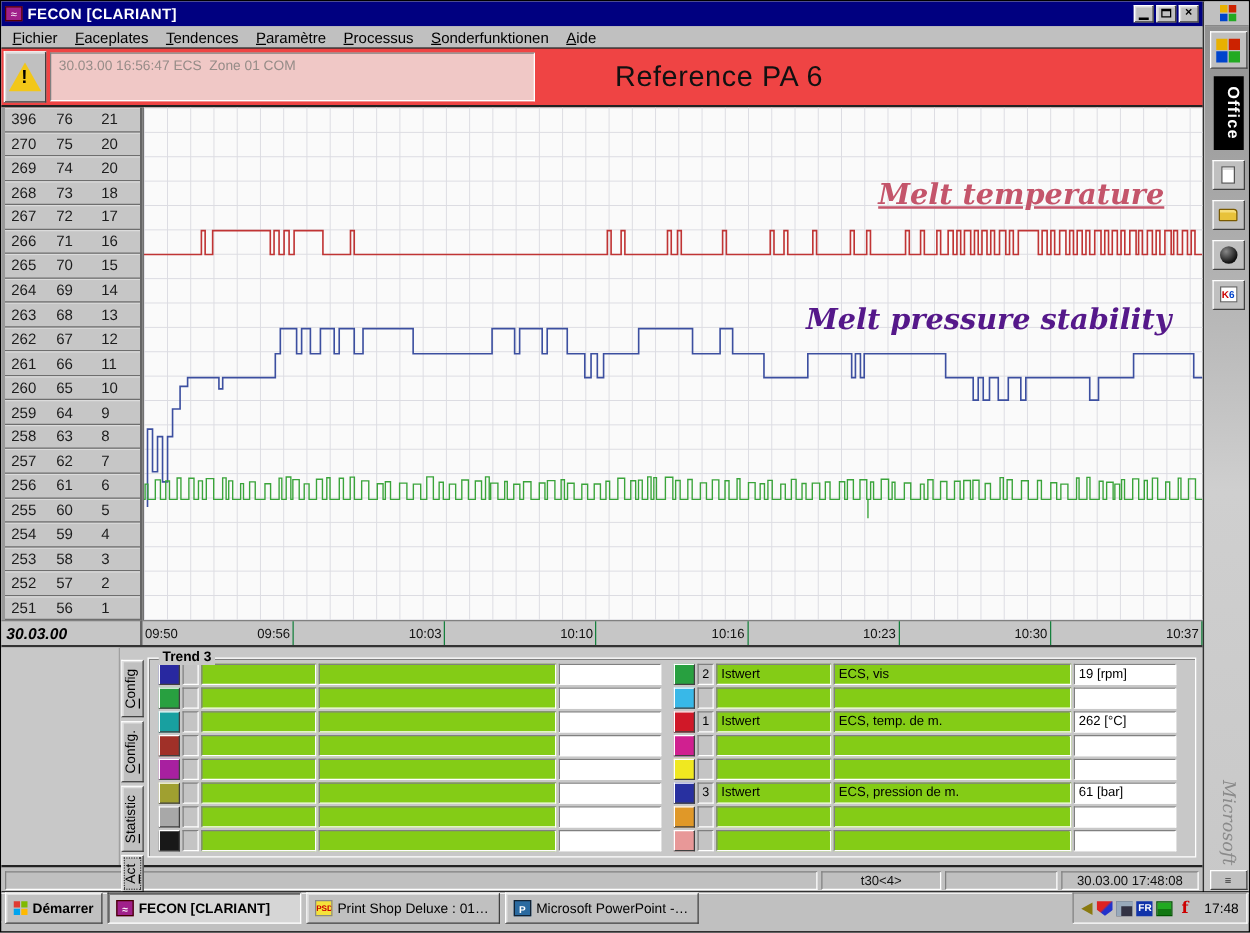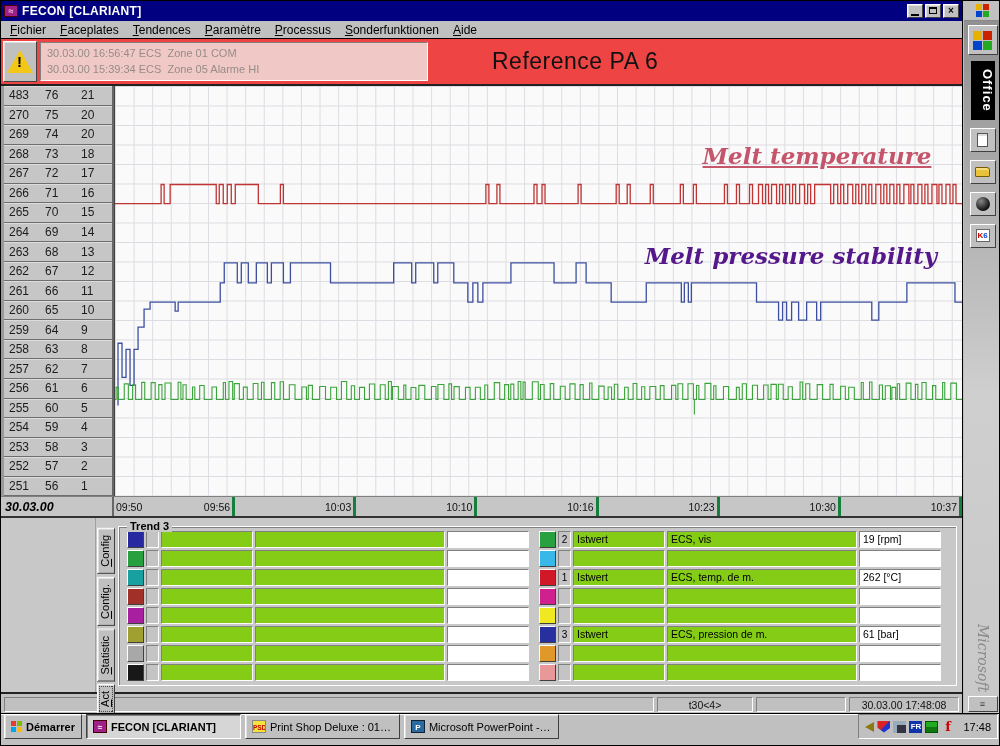--- a/index.html
+++ b/index.html
@@ -40,21 +40,21 @@
   .chart svg{position:absolute;left:0;top:0;width:100%;height:100%;}
   .chart-label{position:absolute;font-family:"DejaVu Serif","Liberation Serif",serif;font-style:italic;font-weight:bold;font-size:23px;white-space:nowrap;}
   #lbltemp{left:562px;top:56px;width:280px;text-align:center;text-decoration:underline;}
   #lblpress{left:516px;top:156px;width:320px;text-align:center;}
 
   
   .xband{height:22px;display:flex;flex:none;border-bottom:2px solid #333;background:#c6c6c6;}
   .date-cell{width:113px;border-right:2px solid #666;font-size:12.5px;font-weight:bold;font-style:italic;padding:3px 0 0 4px;border-top:1px solid #808080;flex:none;}
   .timerow{flex:1;display:flex;position:relative;border-top:1px solid #808080;}
   .time-first{position:absolute;left:2px;top:4px;font-size:10.5px;color:#111;}
-  .time-cell{flex:1;border-right:3px solid #15803d;text-align:right;font-size:10.5px;color:#111;padding:4px 2px 0 0;}
+  .time-cell{flex:1;border-right:1px solid #15803d;text-align:right;font-size:10.5px;color:#111;padding:4px 2px 0 0;}
 
   
   .bottom-panel{height:176px;display:flex;background:#c8c8c8;flex:none;border-bottom:2px solid #222;}
   .left-blank{width:95px;flex:none;background:#c8c8c8;border-right:1px solid #a0a0a0;}
   .tabstrip{width:20px;flex:none;display:flex;flex-direction:column;align-items:center;padding-top:10px;}
   .vtab{writing-mode:vertical-rl;transform:rotate(180deg);width:18px;background:#c0c0c0;border:1px solid;border-color:#404040 #fff #fff #404040;box-shadow:inset -1px -1px 0 #dfdfdf;font-size:11px;color:#000;text-align:center;padding:6px 1px;margin-bottom:3px;}
   .vtab::first-letter{text-decoration:underline;}
   .vtab.active{outline:1px dotted #404040;outline-offset:-3px;}
   .trend-box{position:relative;flex:1;margin:8px 5px 6px 2px;border:1px solid #fff;box-shadow:inset 1px 1px 0 #808080;padding:4px 6px 4px 8px;}
   .trend-title{position:absolute;left:8px;top:-7px;background:#c8c8c8;font-size:11px;font-weight:bold;padding:0 3px;}
@@ -141,29 +141,28 @@
         <span class="menu-item">Sonderfunktionen</span>
         <span class="menu-item">Aide</span>
       </div>
 
     <div class="alarmband">
       <div class="warnbtn">
         <span class="tri"></span>
       </div>
       <div class="alarmbox">
         <div class="alarmline">30.03.00 16:56:47 ECS  Zone 01 COM</div>
-        <div class="alarmline">30.03.00 15:39:34 ECS  Zone 05 Alarme HI</div>
       </div>
       <div class="bigtitle">Reference PA 6</div>
     </div>
 
     <div class="mainarea">
       <div class="axis-panel" id="axisrows">
           <div class="axis-row">
-            <span class="axis-cell">483</span>
+            <span class="axis-cell">396</span>
             <span class="axis-cell">76</span>
             <span class="axis-cell">21</span>
           </div>
           <div class="axis-row">
             <span class="axis-cell">270</span>
             <span class="axis-cell">75</span>
             <span class="axis-cell">20</span>
           </div>
           <div class="axis-row">
             <span class="axis-cell">269</span>

